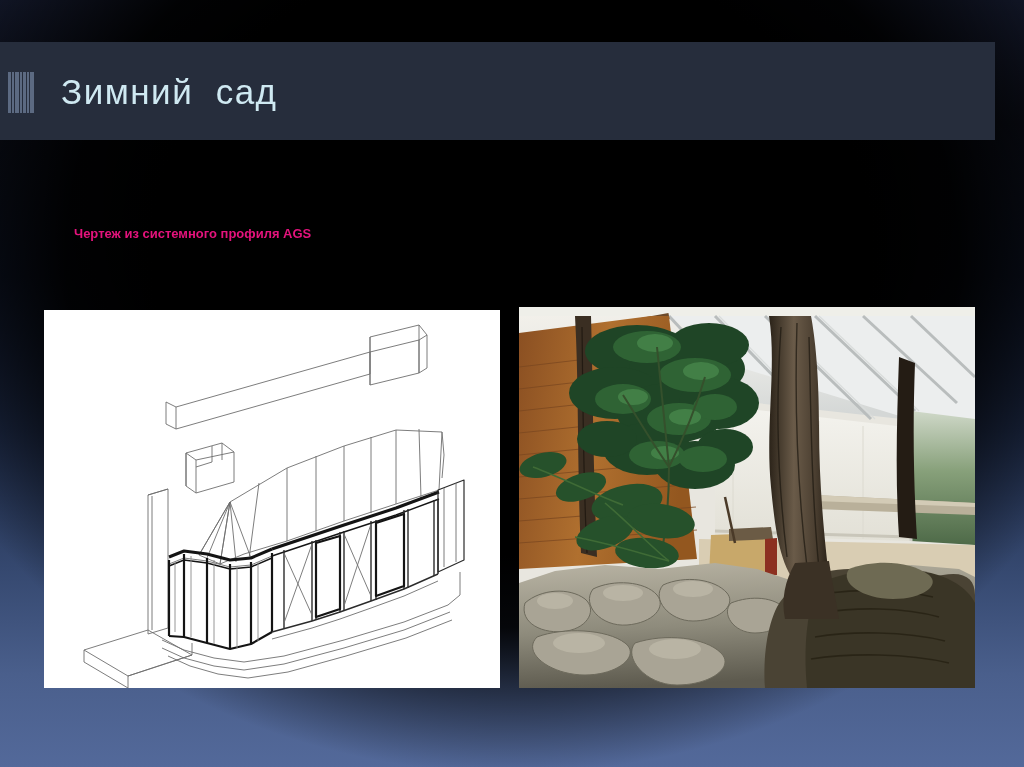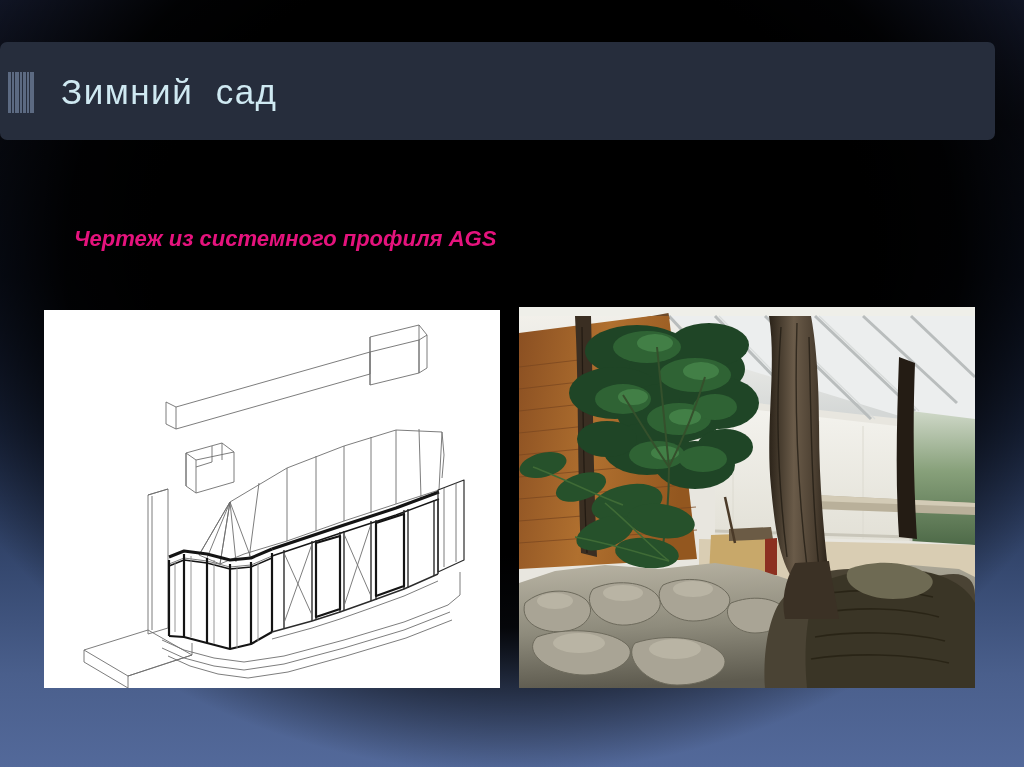--- a/index.html
+++ b/index.html
@@ -31,21 +31,20 @@
   }
 
   
   #header-band {
     position: absolute;
     left: 0;
     top: 42px;
     width: 995px;
     height: 98px;
     background: #262d3c;
-    border-radius: 7px;
   }
 
   #title-decor {
     position: absolute;
     left: 8px;
     top: 30px;
     width: 26px;
     height: 41px;
     display: flex;
     align-items: stretch;
@@ -72,25 +71,24 @@
     font-weight: 400;
     letter-spacing: 1.5px;
     color: #cfe9f2;
     white-space: pre;
     line-height: 47px;
   }
 
   
   .caption {
     position: absolute;
-    font-size: 22px;
+    font-size: 13px;
     font-weight: bold;
     color: #e5137d;
     white-space: nowrap;
-    font-style: italic;
   }
   #caption-left  { left: 74px;  top: 226px; }
   #caption-right { left: 616px; top: 226px; }
 
   
   #drawing-figure {
     position: absolute;
     left: 44px;
     top: 310px;
     width: 456px;

